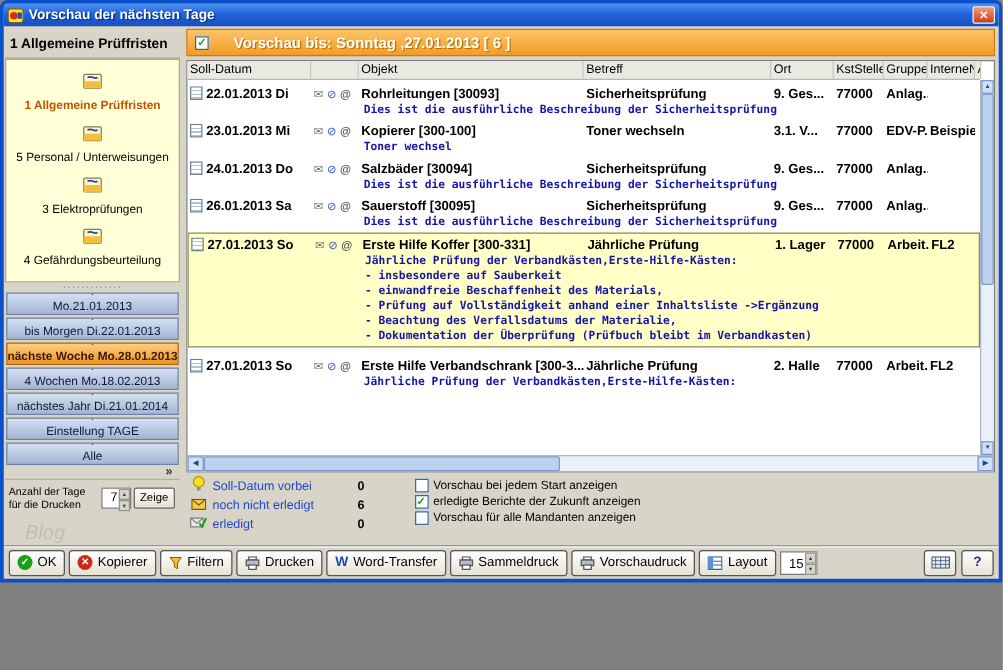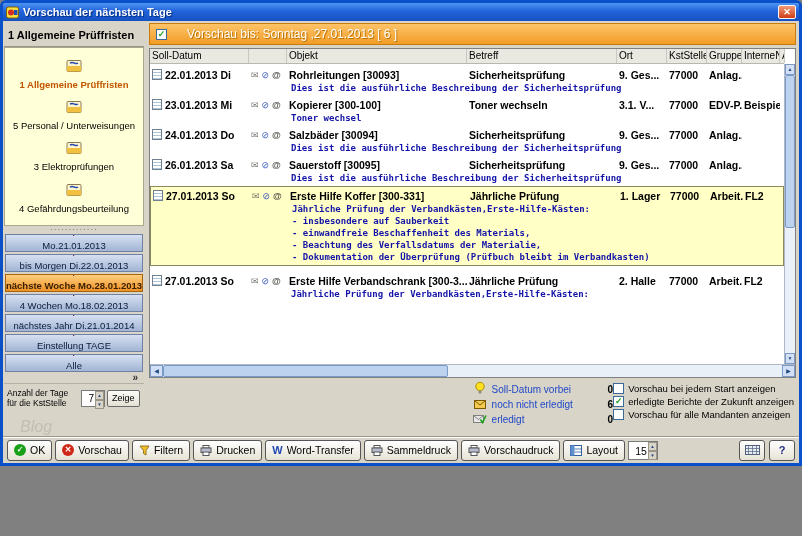--- a/index.html
+++ b/index.html
@@ -47,21 +47,21 @@
                background:#D8D4C8; border:1px solid #9A968A; color:#204080; cursor:pointer; }
   .zeige-btn { height:17px; padding:0 4px; font-size:9px; background:linear-gradient(180deg,#FCFBF8,#E4E0D4);
                border:1px solid #6A6A6A; border-radius:2px; cursor:pointer; }
   .watermark { font-size:16px; font-weight:normal; font-style:italic; color:#C2BEB0; padding:8px 0 0 16px; }
   
   .main { flex:1; display:flex; flex-direction:column; min-width:0; padding:2px 3px 0 3px; }
   .main-header { height:22px; flex:0 0 auto; background:linear-gradient(180deg,#FDC468 0%,#F29C26 100%);
                border:1px solid #C87C10; display:flex; align-items:center; padding:0 6px; margin-bottom:3px; }
   .hdr-check { width:13px; height:13px; background:#fff; border:1px solid #7A8A6A; font-size:11px;
                line-height:11px; text-align:center; color:#18A018; font-weight:bold; cursor:pointer; }
-  .hdr-title { color:#fff; font-weight:normal; font-size:12px; margin-left:20px; text-shadow:1px 1px 0 #B87200;text-align:right; }
+  .hdr-title { color:#fff; font-weight:bold; font-size:12px; margin-left:20px; text-shadow:1px 1px 0 #B87200;text-align:right; }
   .tablewrap { flex:1; min-height:0; position:relative; border:1px solid #808080; background:#fff;
                display:flex; flex-direction:column; }
   .cols { display:grid; grid-template-columns:99px 38px 180px 150px 50px 40px 35px 38px 1fr; }
   .thead { height:15px; flex:0 0 auto; background:#E9E9E2; border-bottom:1px solid #B8B8B0; margin-right:11px; }
   .th { font-size:10px; padding:1px 2px; border-right:1px solid #C8C8C0; white-space:nowrap;
         overflow:hidden; cursor:pointer; }
   .tbody { flex:1; overflow:hidden; margin-right:11px; padding-top:2px; }
   .row-group { padding:1px 0 2px; cursor:pointer; }
   .row-group.hl { background:#FFFFC6; border:1px solid #8A8A5E; }
   .row-main { height:15px; align-items:center; }
@@ -83,22 +83,22 @@
   .vscroll .vtrack { flex:1; }
   .vscroll .vthumb { height:55%; background:#BCD2EE; border:1px solid #7A9AC8; border-radius:2px; cursor:grab; }
   .hscroll { position:absolute; left:0; right:0; bottom:0; height:13px; background:#EAF0F8;
              border-top:1px solid #B0B8C8; display:flex; }
   .hscroll .arrow { width:13px; background:#D2DFF4; border:1px solid #7A9AC8; font-size:6px;
              color:#204880; text-align:center; line-height:11px; cursor:pointer; }
   .hscroll .htrack { flex:1; position:relative; }
   .hscroll .hthumb { position:absolute; left:0; top:0; bottom:0; width:46%; background:#BCD2EE;
              border:1px solid #7A9AC8; border-radius:2px; cursor:grab; }
   
-  .status-area { height:58px; flex:0 0 auto; display:flex; justify-content:flex-end;
-             padding:4px 2px 2px 2px; }
+  .status-area { height:58px; flex:0 0 auto; display:flex; justify-content:flex-start;
+             padding:4px 2px 2px 2px;gap:40px; }
   .stats { display:flex; flex-direction:column; gap:1px; }
   .stat-line { display:flex; align-items:center; gap:4px; height:14px; }
   .stat-icon { width:15px; text-align:center; }
   .stat-label { width:112px; font-size:10px; color:#2048C8; white-space:nowrap; }
   .stat-value { font-size:10px; font-weight:bold; color:#000; }
   .options { display:flex; flex-direction:column; gap:2px; padding-top:1px; }
   .opt-line { display:flex; align-items:center; gap:4px; height:11px; }
   .checkbox { width:11px; height:11px; background:#fff; border:1px solid #3A6A9A; font-size:9px;
               line-height:9px; text-align:center; color:#18A018; font-weight:bold; cursor:pointer; }
   .checkbox .mark { display:none; }
@@ -236,21 +236,21 @@
             </svg>
           <span>Alle</span>
         </div>
       </div>
 
       <div class="expander-strip">»</div>
 
       <div class="days-area">
         <div class="days-labels">
           <div>Anzahl der Tage</div>
-          <div>für die KstStelle</div>
+          <div>für die Drucken</div>
         </div>
         <div class="spinbox">
           <span class="val">7</span>
           <span class="spinarrows">
             <span>▲</span>
             <span>▼</span>
           </span>
         </div>
         <button class="zeige-btn">Zeige</button>
       </div>
@@ -381,20 +381,21 @@
               <div class="cell">Jährliche Prüfung</div>
               <div class="cell">1. Lager</div>
               <div class="cell">77000</div>
               <div class="cell">Arbeit...</div>
               <div class="cell">FL2</div>
               <div class="cell"></div>
             </div>
             <div class="row-desc">Jährliche Prüfung der Verbandkästen,Erste-Hilfe-Kästen:</div>
             <div class="row-desc">- insbesondere auf Sauberkeit</div>
             <div class="row-desc">- einwandfreie Beschaffenheit des Materials,</div>
+            <div class="row-desc">- Prüfung auf Vollständigkeit anhand einer Inhaltsliste -&gt;Ergänzung</div>
             <div class="row-desc">- Beachtung des Verfallsdatums der Materialie,</div>
             <div class="row-desc">- Dokumentation der Überprüfung (Prüfbuch bleibt im Verbandkasten)</div>
           </div>
 
           <div class="row-group" style="margin-top:6px;">
             <div class="row-main cols">
               <div class="cell date-cell">
                 <span class="doc-icon"></span>
                 <span>27.01.2013 So</span>
               </div>
@@ -478,21 +479,21 @@
     </div>
   </div>
 
   <div class="toolbar">
     <button class="btn">
       <span class="ok-ic">✓</span>
       <span>OK</span>
     </button>
     <button class="btn">
       <span class="cancel-ic">✕</span>
-      <span>Vorschau</span>
+      <span>Kopierer</span>
     </button>
     <button class="btn">
       <svg width="11" height="11" viewBox="0 0 11 11">
           <path d="M1 1 H10 L7 5.5 V10 L4.5 8.5 V5.5 Z" fill="#F0C030" stroke="#806000" stroke-width="0.8"></path>
         </svg>
       <span>Filtern</span>
     </button>
     <button class="btn">
       <svg width="12" height="11" viewBox="0 0 12 11">
           <rect x="3" y="0.5" width="6" height="2.5" fill="#fff" stroke="#555"></rect>

